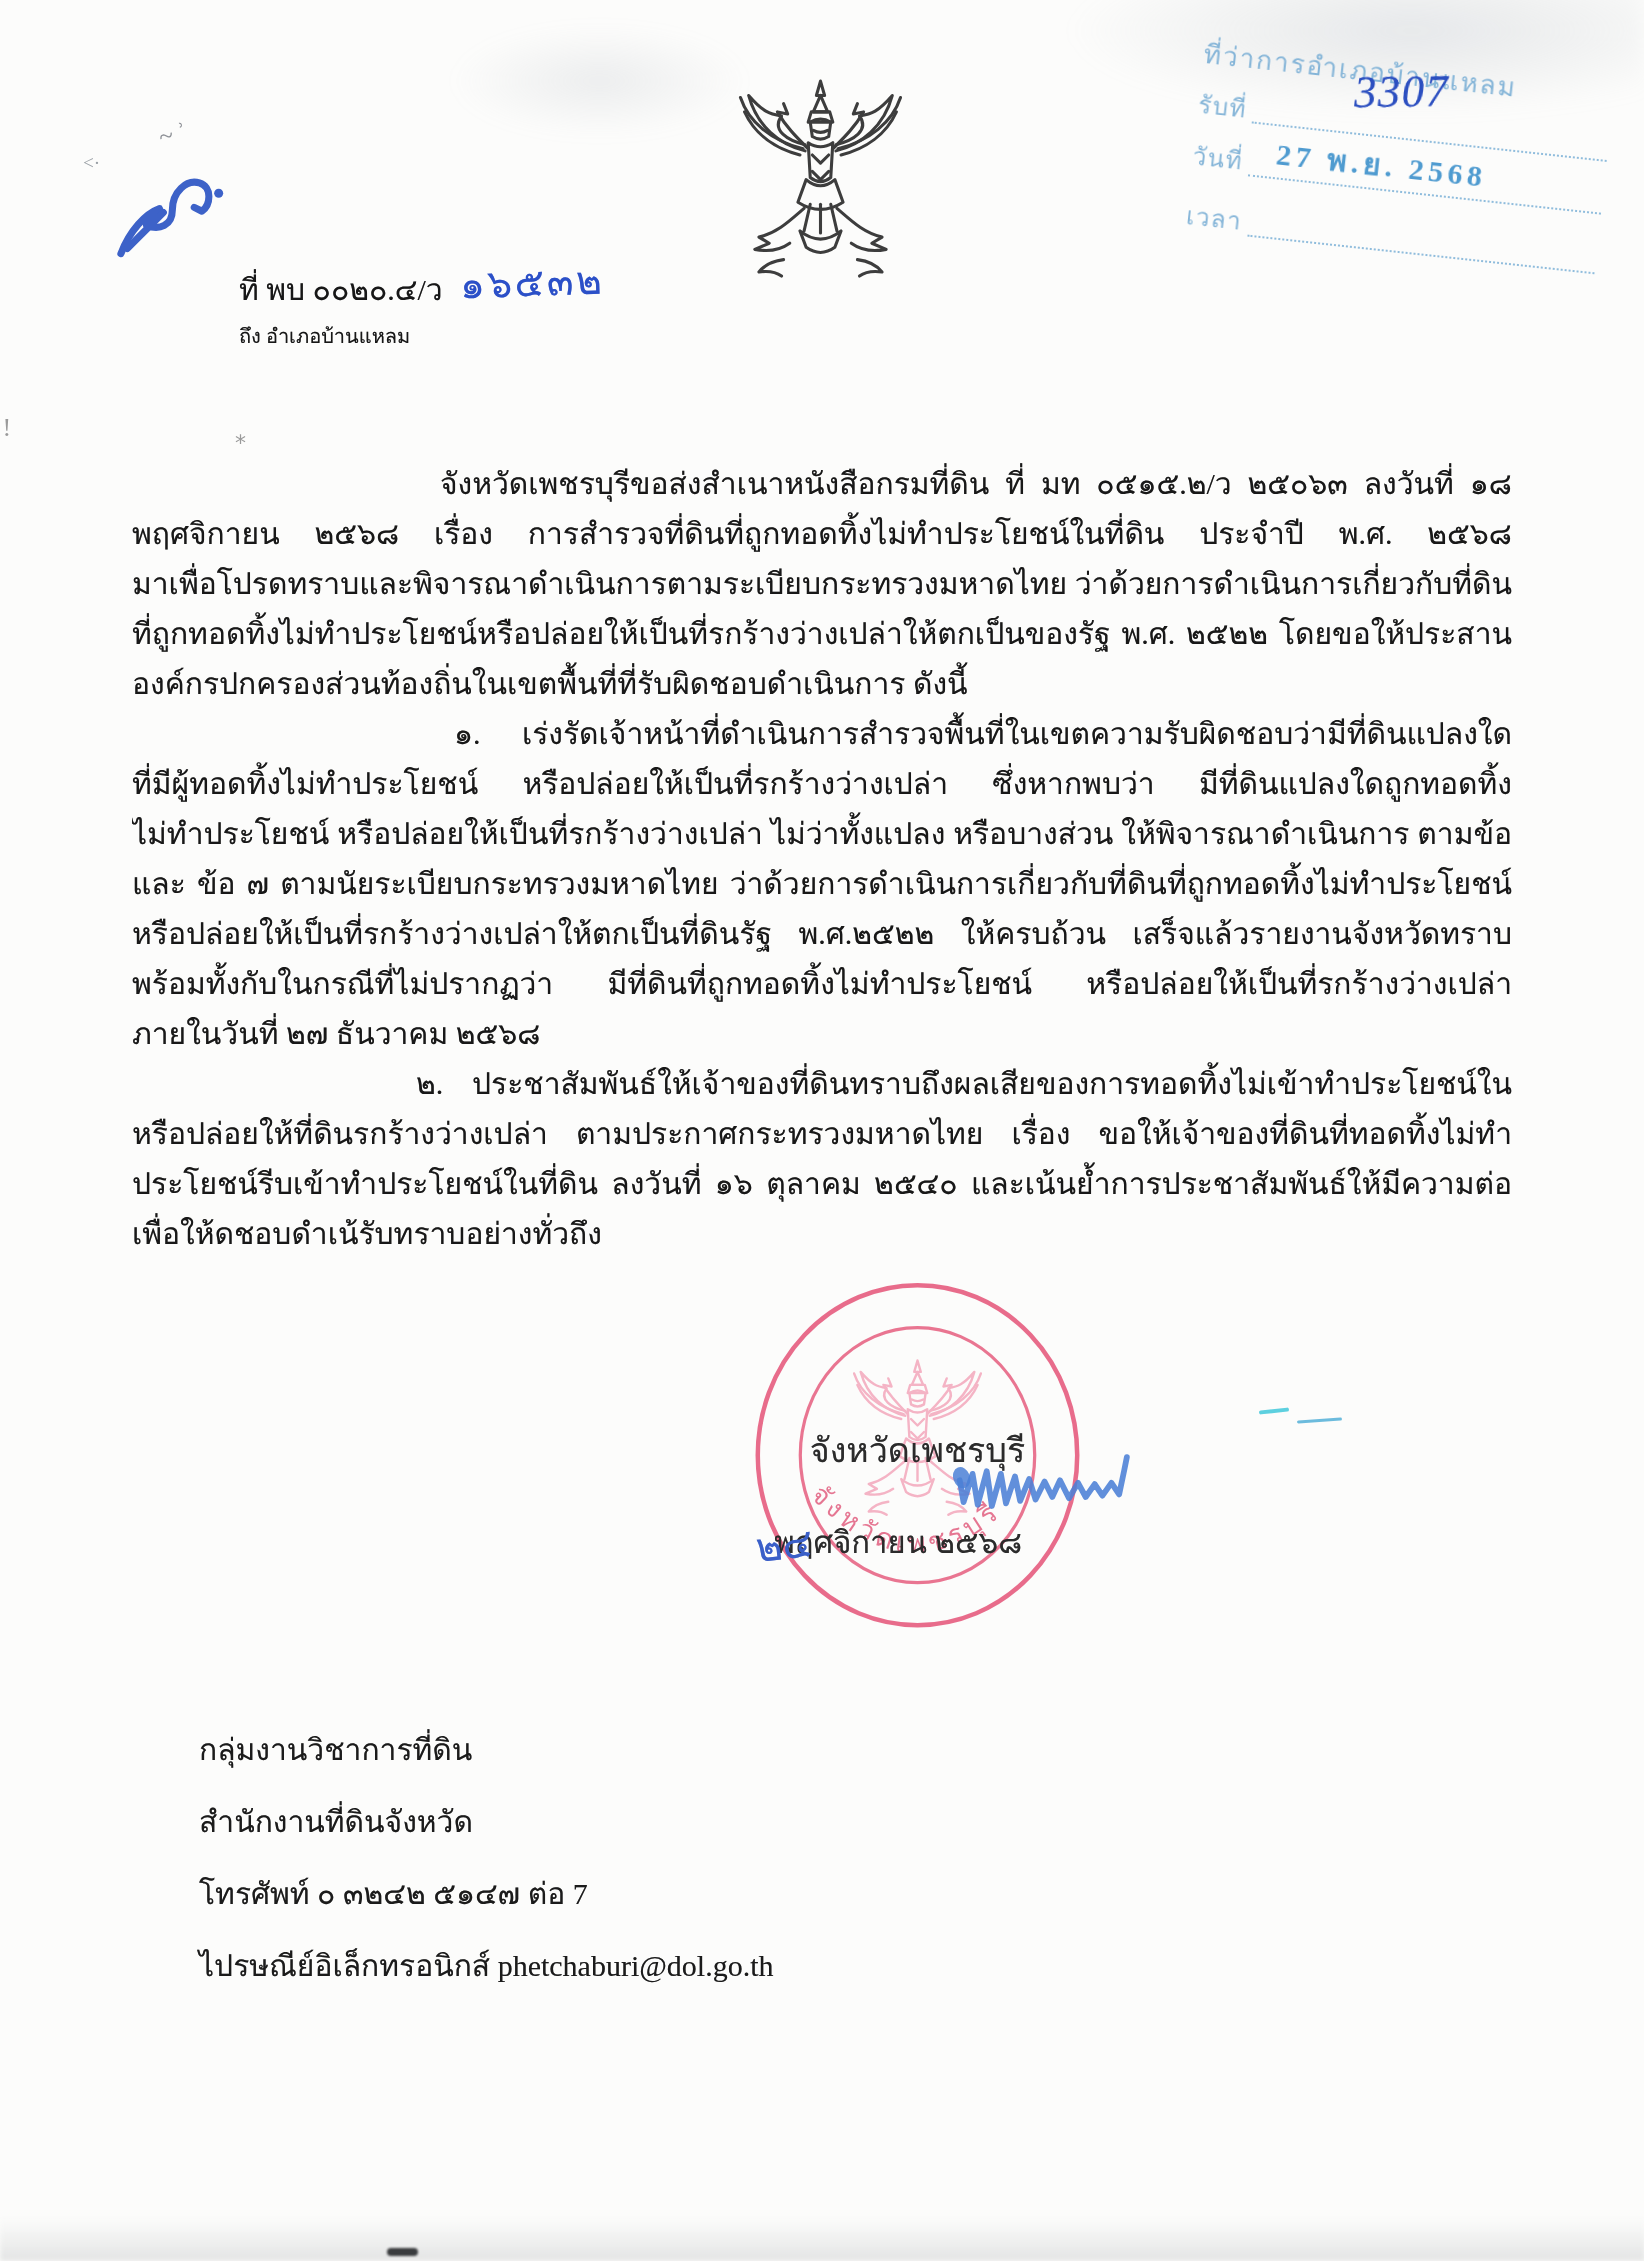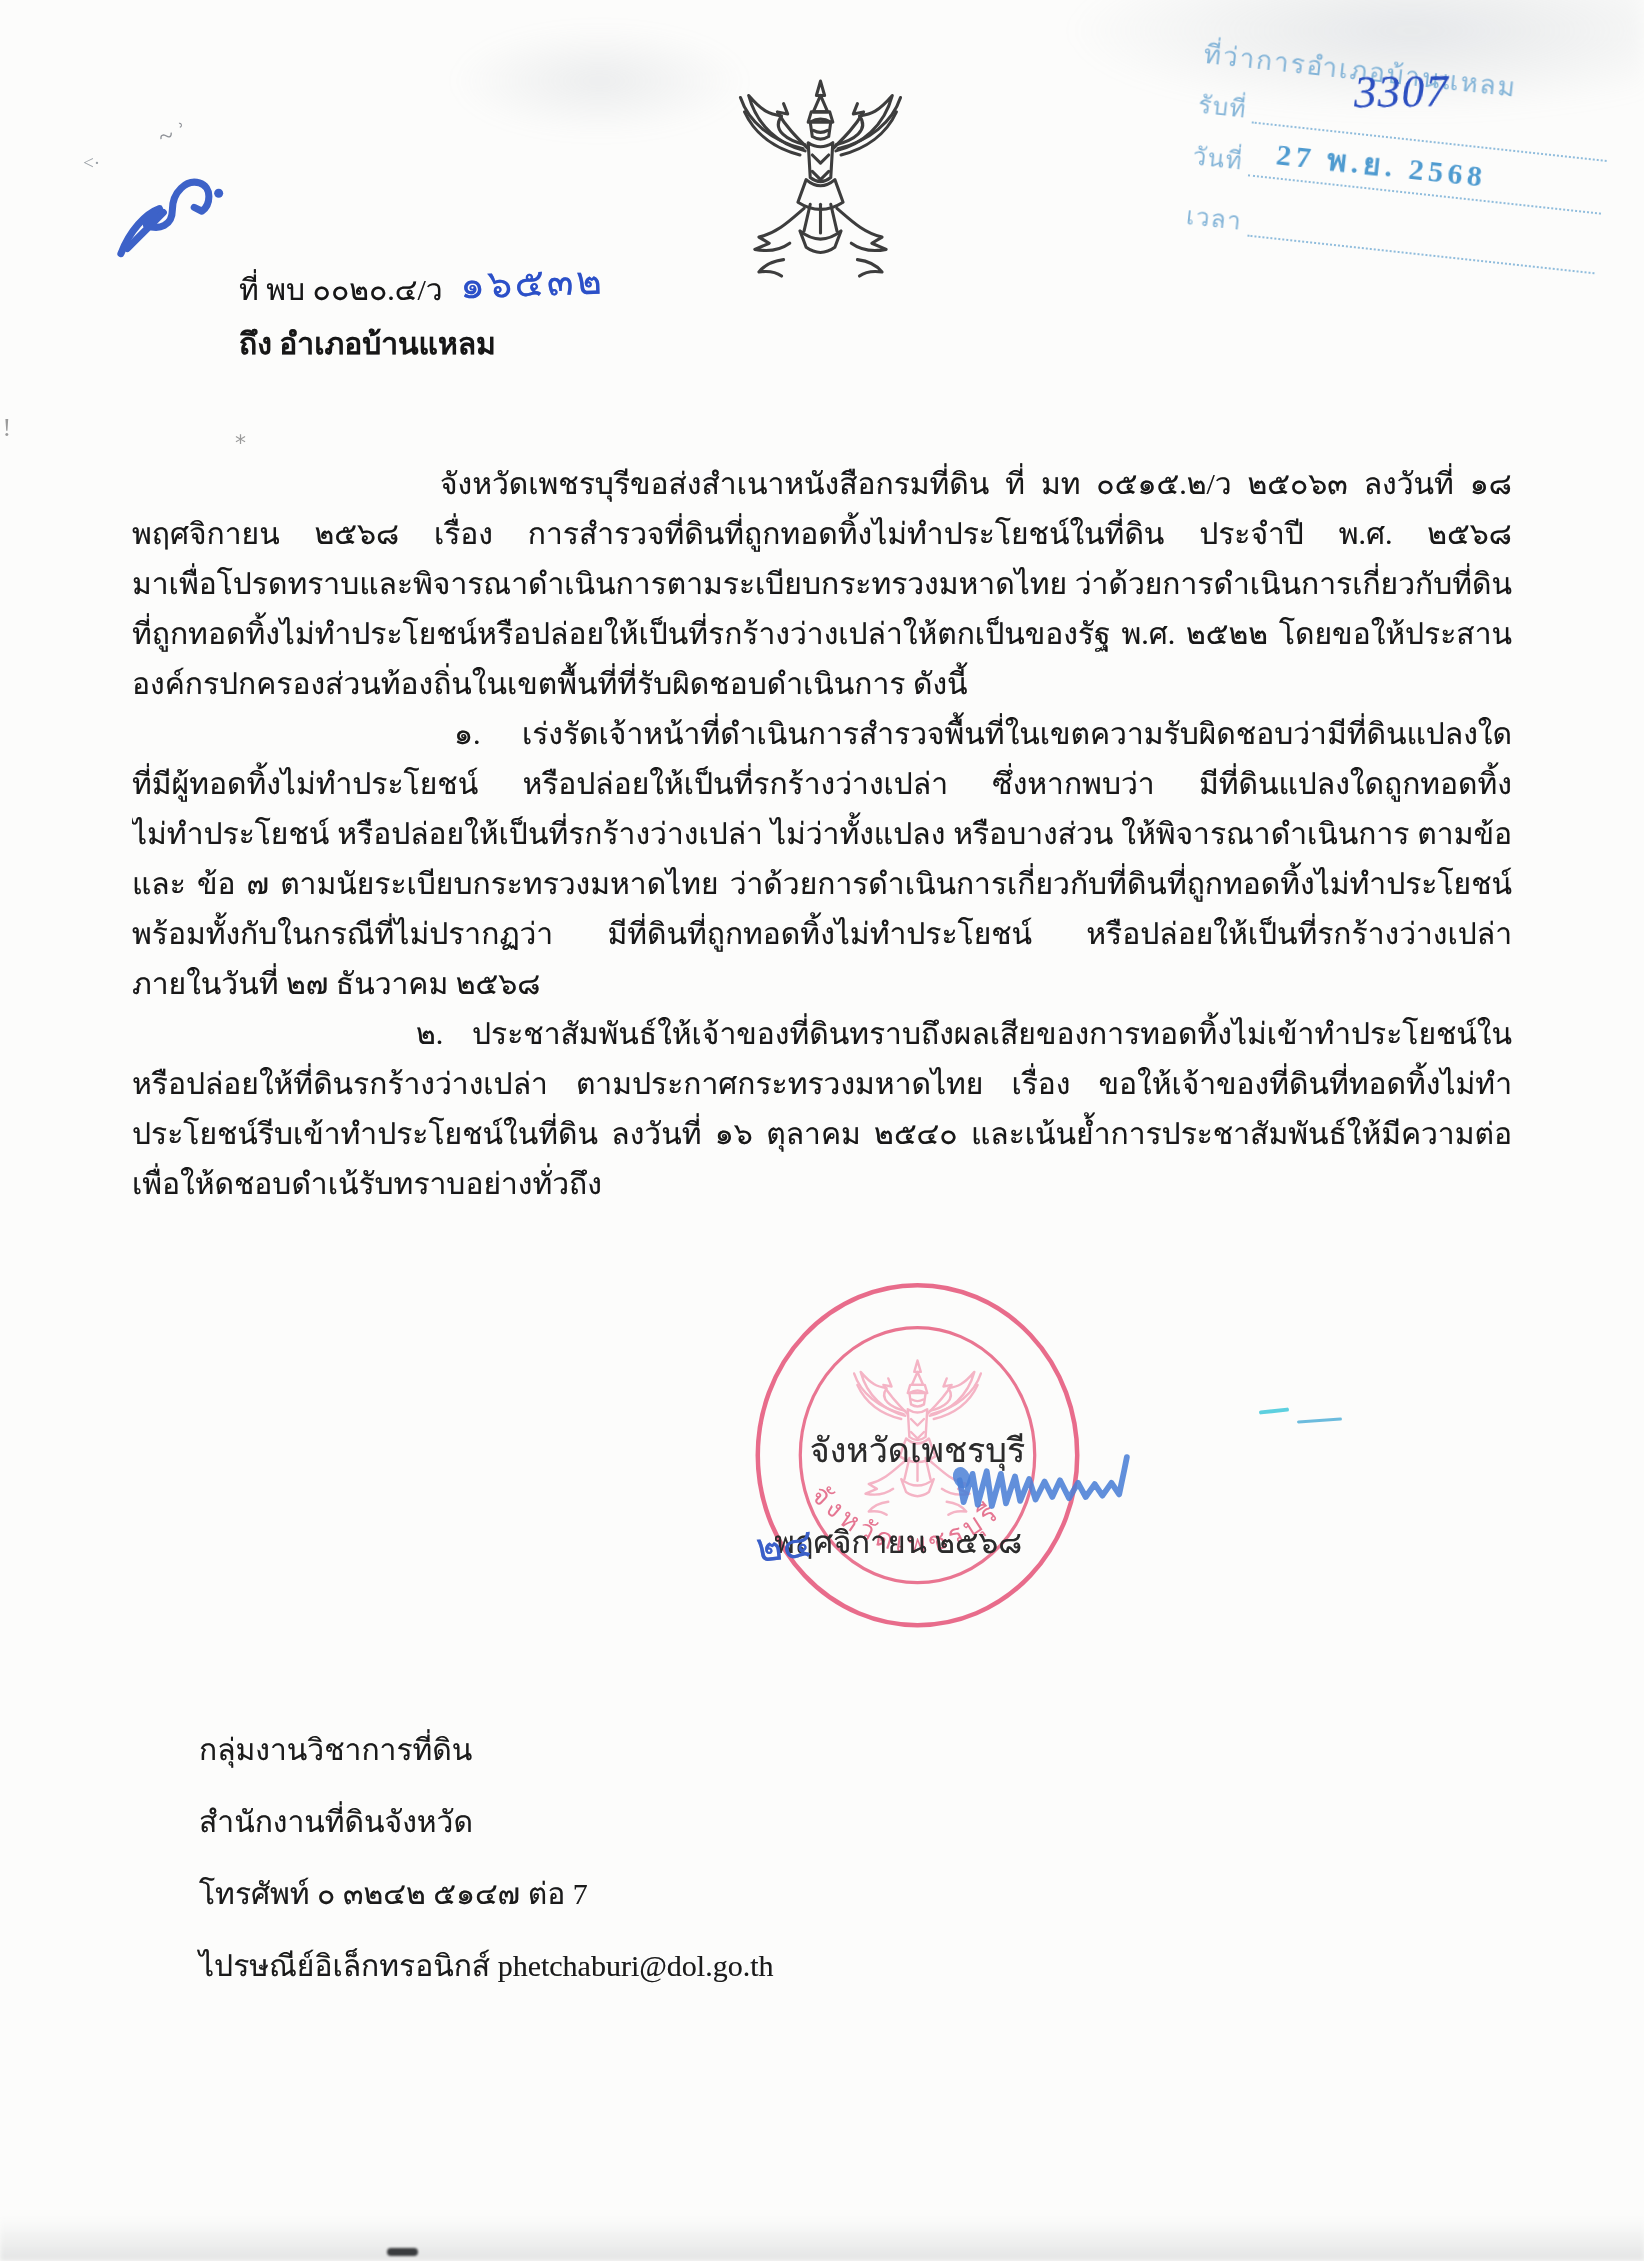--- a/index.html
+++ b/index.html
@@ -24,21 +24,21 @@
   .ind-p{padding-left:308px;}
   .ind-1{padding-left:322px;}
   .ind-2{padding-left:284px;}
   
   .refline{position:absolute;left:239px;top:255px;font-size:30px;color:#171717;text-shadow:0 0 0.6px rgba(20,20,20,.45);}
   .refhand{
     display:inline-block;margin-left:17px;font-size:39px;color:#2b50c8;
     transform:rotate(-2deg) translateY(-3.9px);letter-spacing:2.6px;
     text-shadow:0 0 0.6px rgba(30,60,190,.5);
   }
-  .toline{position:absolute;left:239px;top:320px;font-size:30px;color:#171717;text-shadow:0 0 0.6px rgba(20,20,20,.45);font-weight:bold;}
+  .toline{position:absolute;left:239px;top:320px;font-size:20px;color:#171717;text-shadow:0 0 0.6px rgba(20,20,20,.45);}
   
   .rstamp{
     position:absolute;left:1207px;top:24.5px;width:416px;height:213px;
     transform:rotate(6.2deg);transform-origin:0 0;
     color:#85b5d8;filter:blur(0.3px);
   }
   .rrow{display:flex;align-items:flex-end;height:46px;font-size:24.5px;letter-spacing:1.3px;}
   .rrow .lbl{white-space:nowrap;}
   .rrow .dots{flex:1;border-bottom:2.6px dotted #8fbcdc;margin:0 3.9px 5.2px 6.4px;}
   .roffice{font-size:26.4px;letter-spacing:1.9px;height:50px;display:flex;align-items:flex-end;}
@@ -143,20 +143,21 @@
 <div class="bodytext">
   <div class="bline full ind-p">จังหวัดเพชรบุรีขอส่งสำเนาหนังสือกรมที่ดิน ที่ มท ๐๕๑๕.๒/ว ๒๕๐๖๓ ลงวันที่ ๑๘</div>
   <div class="bline full">พฤศจิกายน ๒๕๖๘ เรื่อง การสำรวจที่ดินที่ถูกทอดทิ้งไม่ทำประโยชน์ในที่ดิน ประจำปี พ.ศ. ๒๕๖๘</div>
   <div class="bline full">มาเพื่อโปรดทราบและพิจารณาดำเนินการตามระเบียบกระทรวงมหาดไทย ว่าด้วยการดำเนินการเกี่ยวกับที่ดิน</div>
   <div class="bline full">ที่ถูกทอดทิ้งไม่ทำประโยชน์หรือปล่อยให้เป็นที่รกร้างว่างเปล่าให้ตกเป็นของรัฐ พ.ศ. ๒๕๒๒ โดยขอให้ประสาน</div>
   <div class="bline">องค์กรปกครองส่วนท้องถิ่นในเขตพื้นที่ที่รับผิดชอบดำเนินการ ดังนี้</div>
   <div class="bline full ind-1">๑. เร่งรัดเจ้าหน้าที่ดำเนินการสำรวจพื้นที่ในเขตความรับผิดชอบว่ามีที่ดินแปลงใดบ้าง</div>
   <div class="bline full">ที่มีผู้ทอดทิ้งไม่ทำประโยชน์ หรือปล่อยให้เป็นที่รกร้างว่างเปล่า ซึ่งหากพบว่า มีที่ดินแปลงใดถูกทอดทิ้ง</div>
   <div class="bline full">ไม่ทำประโยชน์ หรือปล่อยให้เป็นที่รกร้างว่างเปล่า ไม่ว่าทั้งแปลง หรือบางส่วน ให้พิจารณาดำเนินการ ตามข้อ ๕</div>
   <div class="bline full">และ ข้อ ๗ ตามนัยระเบียบกระทรวงมหาดไทย ว่าด้วยการดำเนินการเกี่ยวกับที่ดินที่ถูกทอดทิ้งไม่ทำประโยชน์</div>
+  <div class="bline full">หรือปล่อยให้เป็นที่รกร้างว่างเปล่าให้ตกเป็นที่ดินรัฐ พ.ศ.๒๕๒๒ ให้ครบถ้วน เสร็จแล้วรายงานจังหวัดทราบ</div>
   <div class="bline full">พร้อมทั้งกับในกรณีที่ไม่ปรากฏว่า มีที่ดินที่ถูกทอดทิ้งไม่ทำประโยชน์ หรือปล่อยให้เป็นที่รกร้างว่างเปล่า</div>
   <div class="bline">ภายในวันที่ ๒๗ ธันวาคม ๒๕๖๘</div>
   <div class="bline full ind-2">๒. ประชาสัมพันธ์ให้เจ้าของที่ดินทราบถึงผลเสียของการทอดทิ้งไม่เข้าทำประโยชน์ในที่ดิน</div>
   <div class="bline full">หรือปล่อยให้ที่ดินรกร้างว่างเปล่า ตามประกาศกระทรวงมหาดไทย เรื่อง ขอให้เจ้าของที่ดินที่ทอดทิ้งไม่ทำ</div>
   <div class="bline full">ประโยชน์รีบเข้าทำประโยชน์ในที่ดิน ลงวันที่ ๑๖ ตุลาคม ๒๕๔๐ และเน้นย้ำการประชาสัมพันธ์ให้มีความต่อเนื่อง</div>
   <div class="bline">เพื่อให้ดชอบดำเน้รับทราบอย่างทั่วถึง</div>
 </div>
 
 <div class="pstamp">
   <svg width="329" height="351" viewBox="0 0 510 545">

